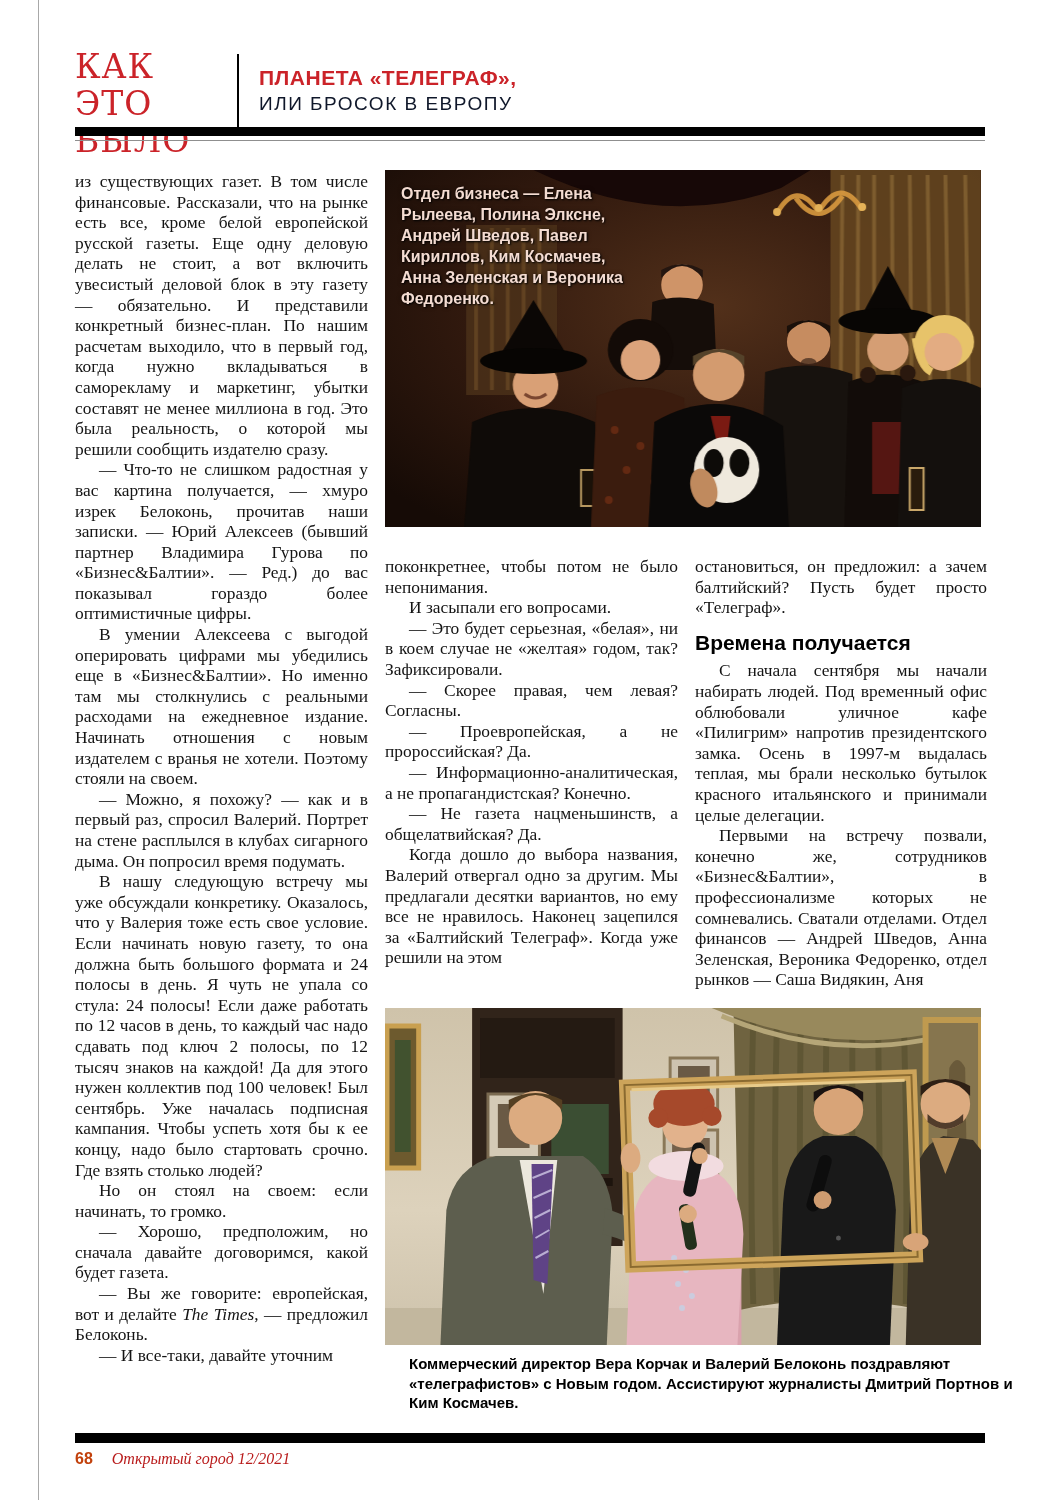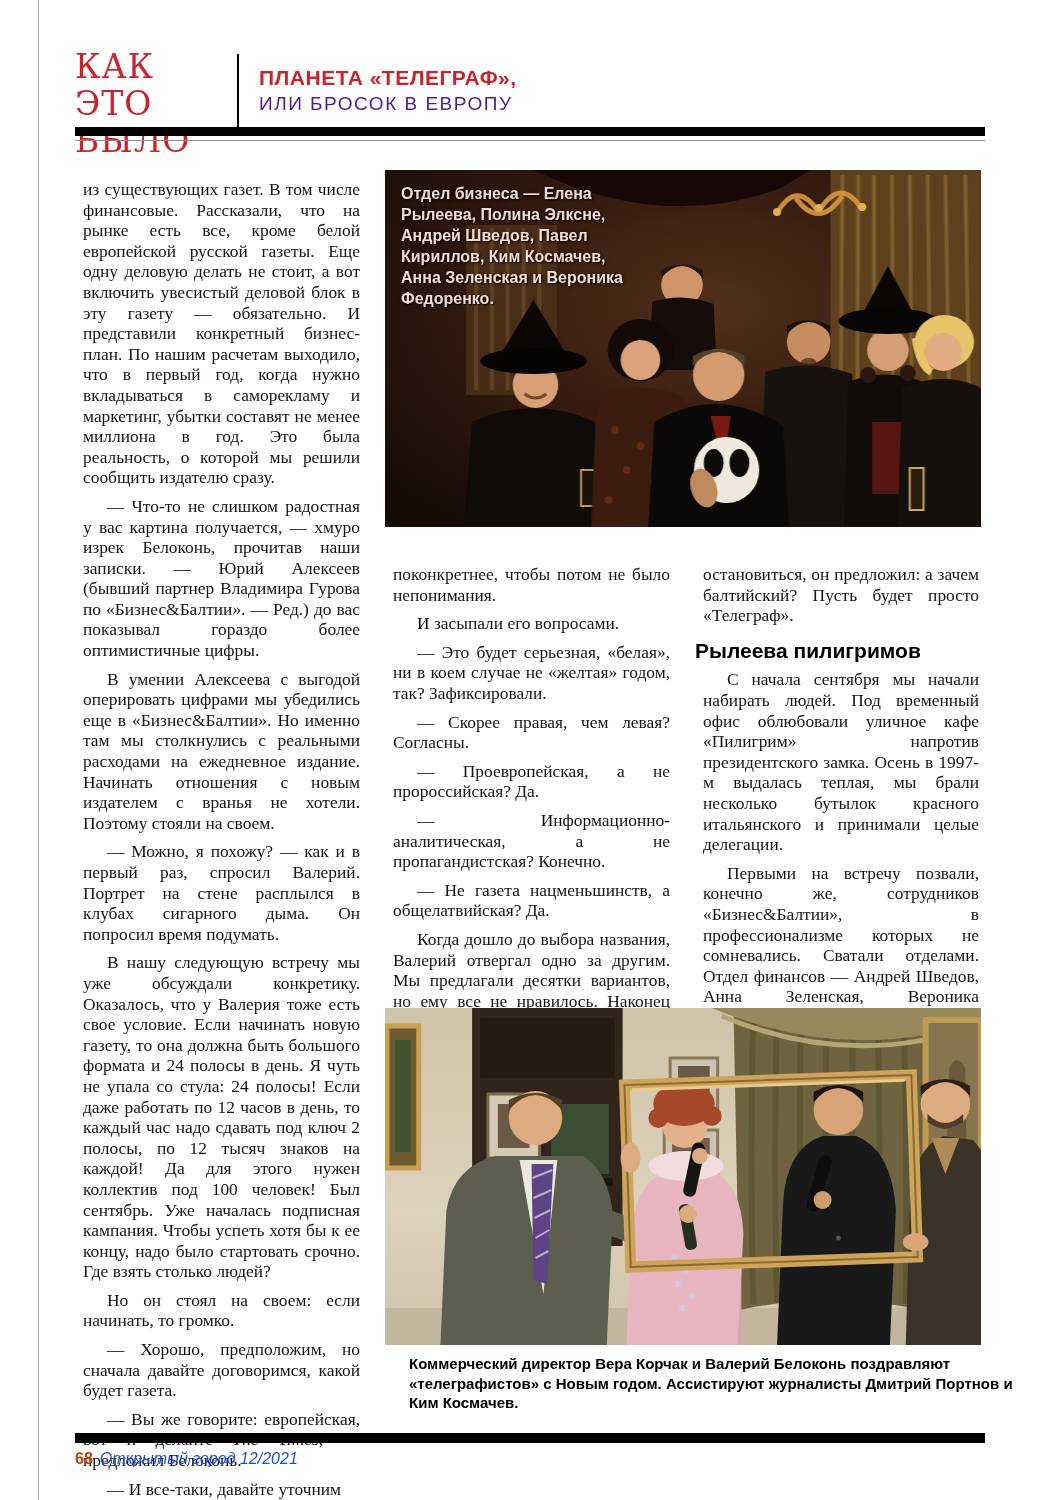--- a/index.html
+++ b/index.html
@@ -11,30 +11,30 @@
 
   
   .kicker{
     position:absolute;left:75px;top:48px;width:160px;
     font-family:"DejaVu Serif", serif;font-size:33px;line-height:37px;
     color:#cb2329;letter-spacing:1px;
   }
   .title-divider{position:absolute;left:237px;top:54px;width:2px;height:74px;background:#000;}
   .titles{position:absolute;left:259px;top:66px;font-family:"Liberation Sans",sans-serif;}
   .title-main{color:#cb2329;font-weight:bold;font-size:21px;letter-spacing:.5px;}
-  .title-sub{color:#4c1d95;font-size:19px;letter-spacing:1.5px;margin-top:3px;}
+  .title-sub{color:#0f172a;font-size:19px;letter-spacing:1.5px;margin-top:3px;}
   .rule-thick{position:absolute;left:75px;top:127px;width:910px;height:9px;background:#000;}
   .rule-thin{position:absolute;left:75px;top:140px;width:910px;height:1px;background:#8f8f8f;}
 
   
   .col{
     position:absolute;width:293px;font-size:17.4px;line-height:20.6px;
     text-align:justify;color:#141414;
   }
-  .col p{margin:8px;text-indent:24px;}
+  .col p{margin:0;text-indent:24px;}
   .col p.noindent{text-indent:0;}
   #col1{left:75px;top:171px;}
   #col2{left:385px;top:556px;}
   #col3{left:695px;top:556px;width:292px;}
   .section-heading{
     font-family:"Liberation Sans",sans-serif;font-weight:bold;font-size:21px;
     color:#000;margin:15px 0 7px;text-indent:0 !important;text-align:left;
   }
   .times-italic{font-style:italic;}
 
@@ -51,21 +51,21 @@
   .photo2-caption{
     position:absolute;left:385px;top:1354px;width:628px;
     font-family:"Liberation Sans",sans-serif;font-weight:bold;font-size:15px;line-height:19.5px;
     color:#000;text-align:left;margin-left:24px;
   }
 
   
   .footer-bar{position:absolute;left:75px;top:1433px;width:910px;height:10px;background:#000;}
   .footer-text{position:absolute;left:75px;top:1450px;font-size:16px;white-space:nowrap;}
   .footer-num{font-family:Liberation Sans, sans-serif;font-weight:bold;color:#c2410c;}
-  .footer-mag{font-family:Liberation Sans, sans-serif;font-style:italic;color:#1d4ed8;margin-left:7px;}
+  .footer-mag{font-family:Liberation Serif, serif;font-style:italic;color:#b91c1c;margin-left:19px;}
 </style>
 </head>
 <body>
 
 <div class="edge-line"></div>
 
 <div class="kicker">КАК ЭТО БЫЛО</div>
 <div class="title-divider"></div>
 <div class="titles">
   <div class="title-main">ПЛАНЕТА «ТЕЛЕГРАФ»,</div>
@@ -92,21 +92,21 @@
   <p>— Это будет серьезная, «белая», ни в коем случае не «желтая» годом, так? Зафиксировали.</p>
   <p>— Скорее правая, чем левая? Согласны.</p>
   <p>— Проевропейская, а не пророссийская? Да.</p>
   <p>— Информационно-аналитическая, а не пропагандистская? Конечно.</p>
   <p>— Не газета нацменьшинств, а общелатвийская? Да.</p>
   <p>Когда дошло до выбора названия, Валерий отвергал одно за другим. Мы предлагали десятки вариантов, но ему все не нравилось. Наконец зацепился за «Балтийский Телеграф». Когда уже решили на этом</p>
 </div>
 
 <div class="col" id="col3">
   <p class="noindent">остановиться, он предложил: а зачем балтийский? Пусть будет просто «Телеграф».</p>
-  <h2 class="section-heading">Рылеева пилигримов</h2>
+  <h2 class="section-heading">Времена получается</h2>
   <p>С начала сентября мы начали набирать людей. Под временный офис облюбовали уличное кафе «Пилигрим» напротив президентского замка. Осень в 1997-м выдалась теплая, мы брали несколько бутылок красного итальянского и принимали целые делегации.</p>
   <p>Первыми на встречу позвали, конечно же, сотрудников «Бизнес&amp;Балтии», в профессионализме которых не сомневались. Сватали отделами. Отдел финансов — Андрей Шведов, Анна Зеленская, Вероника Федоренко, отдел рынков — Саша Видякин, Аня</p>
 </div>
 
 <div class="photo" id="photo1">
   <svg viewBox="0 0 602 357" preserveAspectRatio="none">
     <defs>
       <radialGradient id="p1bg" cx="55%" cy="38%" r="75%">
         <stop offset="0%" stop-color="#52301a"></stop>
         <stop offset="55%" stop-color="#31190e"></stop>

